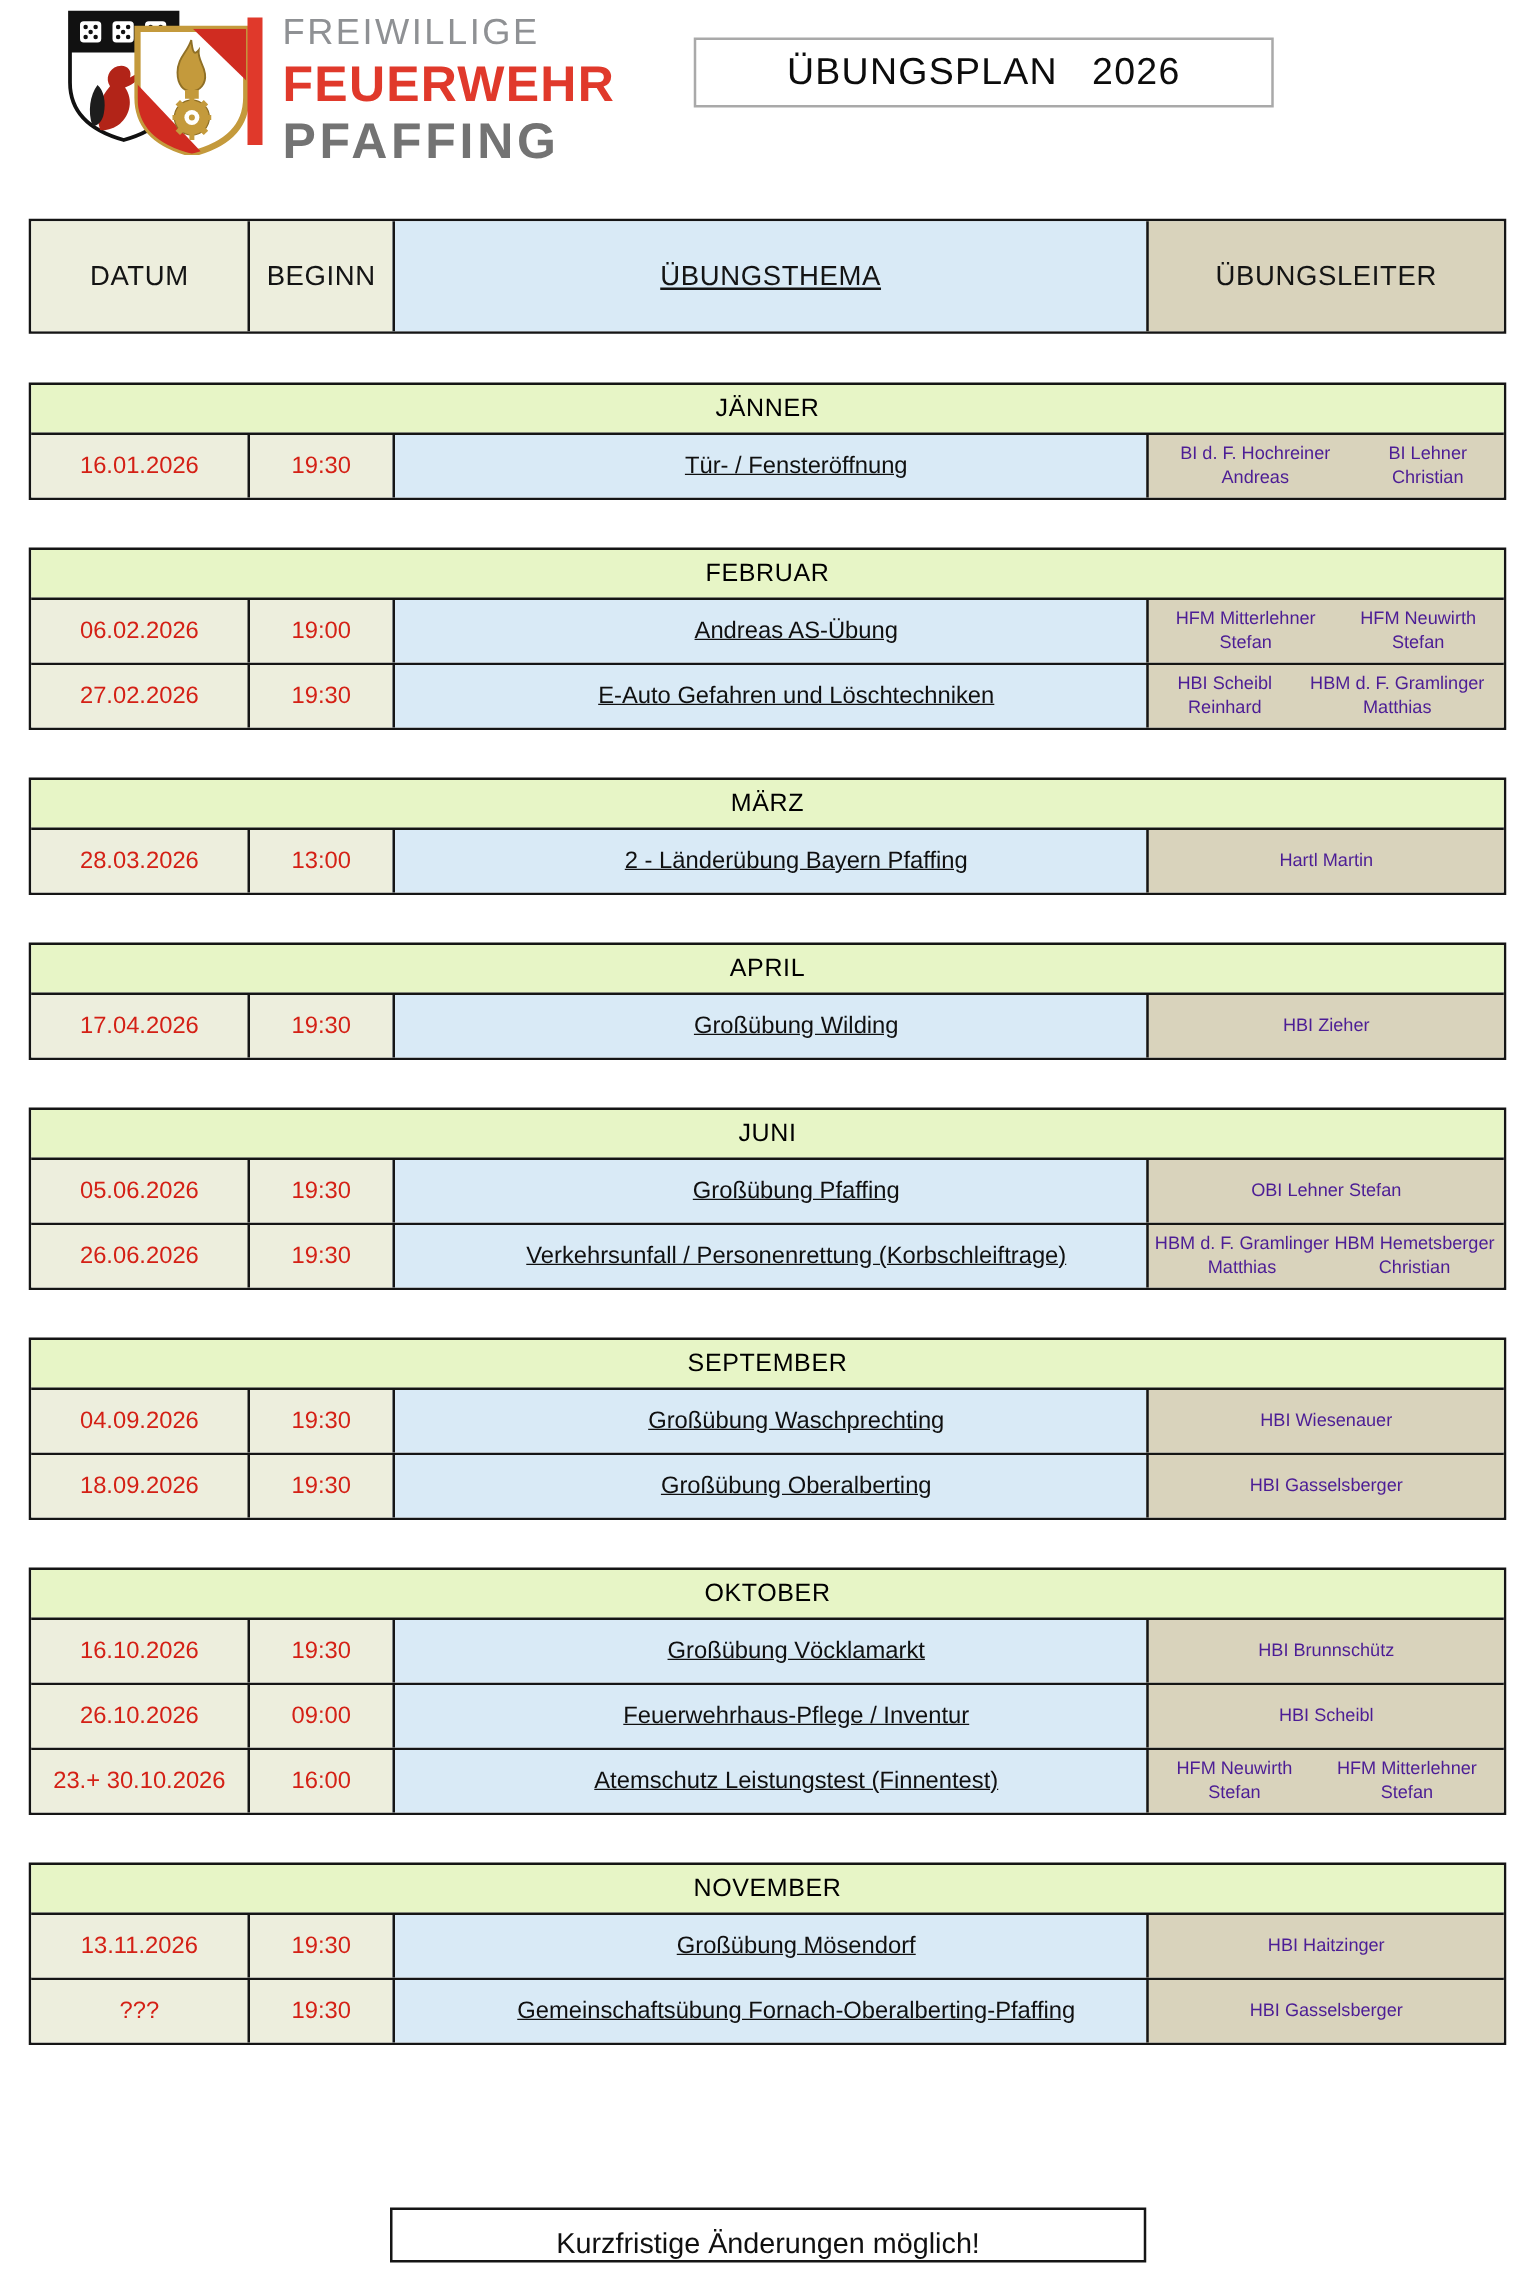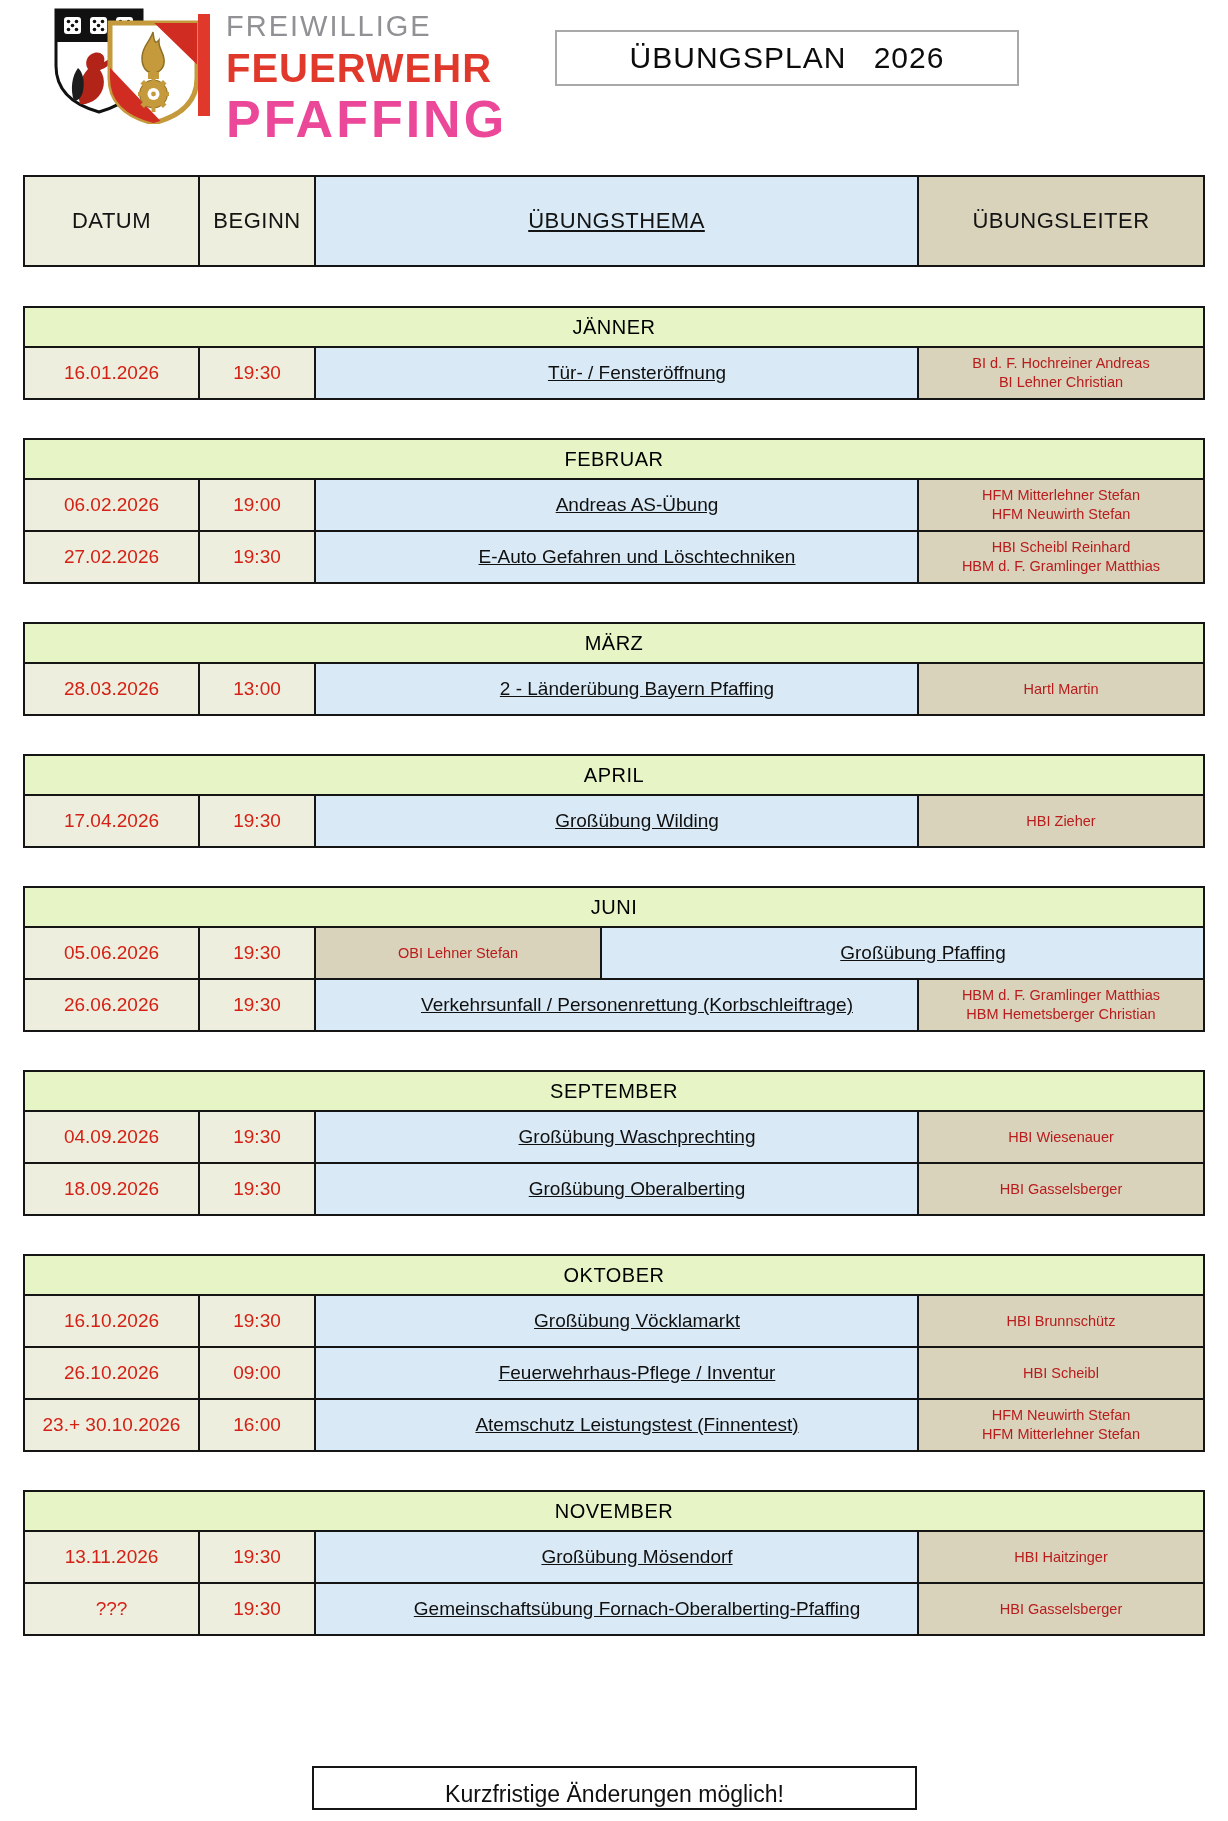--- a/index.html
+++ b/index.html
@@ -10,21 +10,21 @@
     font-family:"Liberation Sans",sans-serif;
     overflow:hidden;
   }
   
   .logo-wrap{position:absolute;left:50px;top:4px;width:520px;height:122px;}
   .crests{position:absolute;left:0;top:2px;}
   .accent-bar{position:absolute;left:148px;top:10px;width:12px;height:102px;background:#E0392B;}
   .logo-text{position:absolute;left:176px;top:8px;line-height:1;}
   .logo-line1{font-size:29px;letter-spacing:2px;color:#8F9194;font-weight:400;margin-bottom:7px;}
   .logo-line2{font-size:40px;letter-spacing:1px;color:#E0392B;font-weight:700;margin-bottom:5px;}
-  .logo-line3{font-size:52px;letter-spacing:3px;color:#ec4899;font-weight:700;}
+  .logo-line3{font-size:40px;letter-spacing:3px;color:#737373;font-weight:700;}
   .title-box{
     position:absolute;left:555px;top:30px;width:460px;height:52px;
     border:2px solid #A9A9A9;background:#ffffff;
     display:flex;align-items:center;justify-content:center;
     font-size:30px;color:#0c0c0c;letter-spacing:1px;word-spacing:18px;
   }
   
   .plan{position:absolute;left:23px;top:175px;width:1182px;}
   .hdr-row{
     display:flex;height:92px;border:2px solid #151515;box-sizing:border-box;
@@ -39,21 +39,21 @@
   .hdr-red{color:#D42015;}
   .section{border:2px solid #151515;box-sizing:border-box;margin-bottom:38px;}
   .month-band{
     height:38px;background:#E7F5C6;
     display:flex;align-items:center;justify-content:center;
     font-size:20px;color:#000000;letter-spacing:.5px;
   }
   .data-row{display:flex;height:50px;border-top:2px solid #151515;}
   .data-row .c1,.data-row .c2{font-size:19px;color:#D42015;}
   .data-row .c3{font-size:19px;color:#101010;padding-left:41px;}
-  .data-row .c4{flex-direction:column;font-size:14.5px;color:#b91c1c;line-height:1.3;padding:2px 4px;}
+  .data-row .c4{flex-direction:row;font-size:14.5px;color:#4c1d95;line-height:1.3;padding:2px 4px;}
   
   .footer-box{
     position:absolute;left:312px;top:1766px;width:605px;height:44px;
     border:2px solid #151515;box-sizing:border-box;background:#ffffff;
     display:flex;align-items:flex-end;justify-content:center;
     font-size:23px;color:#101010;
   }
 </style>
 </head>
 <body>
@@ -221,24 +221,24 @@
   </div>
 </div>
   </div>
 
   <div class="section">
     <div class="month-band">JUNI</div>
     <div>
   <div class="data-row">
     <div class="cell c1">05.06.2026</div>
     <div class="cell c2">19:30</div>
+    <div class="cell c3">Großübung Pfaffing</div>
     <div class="cell c4">
                 <div>OBI Lehner Stefan</div>
               </div>
-    <div class="cell c3">Großübung Pfaffing</div>
   </div>
 
   <div class="data-row">
     <div class="cell c1">26.06.2026</div>
     <div class="cell c2">19:30</div>
     <div class="cell c3">Verkehrsunfall / Personenrettung (Korbschleiftrage)</div>
     <div class="cell c4">
                 <div>HBM d. F. Gramlinger Matthias</div>
                 <div>HBM Hemetsberger Christian</div>
               </div>

